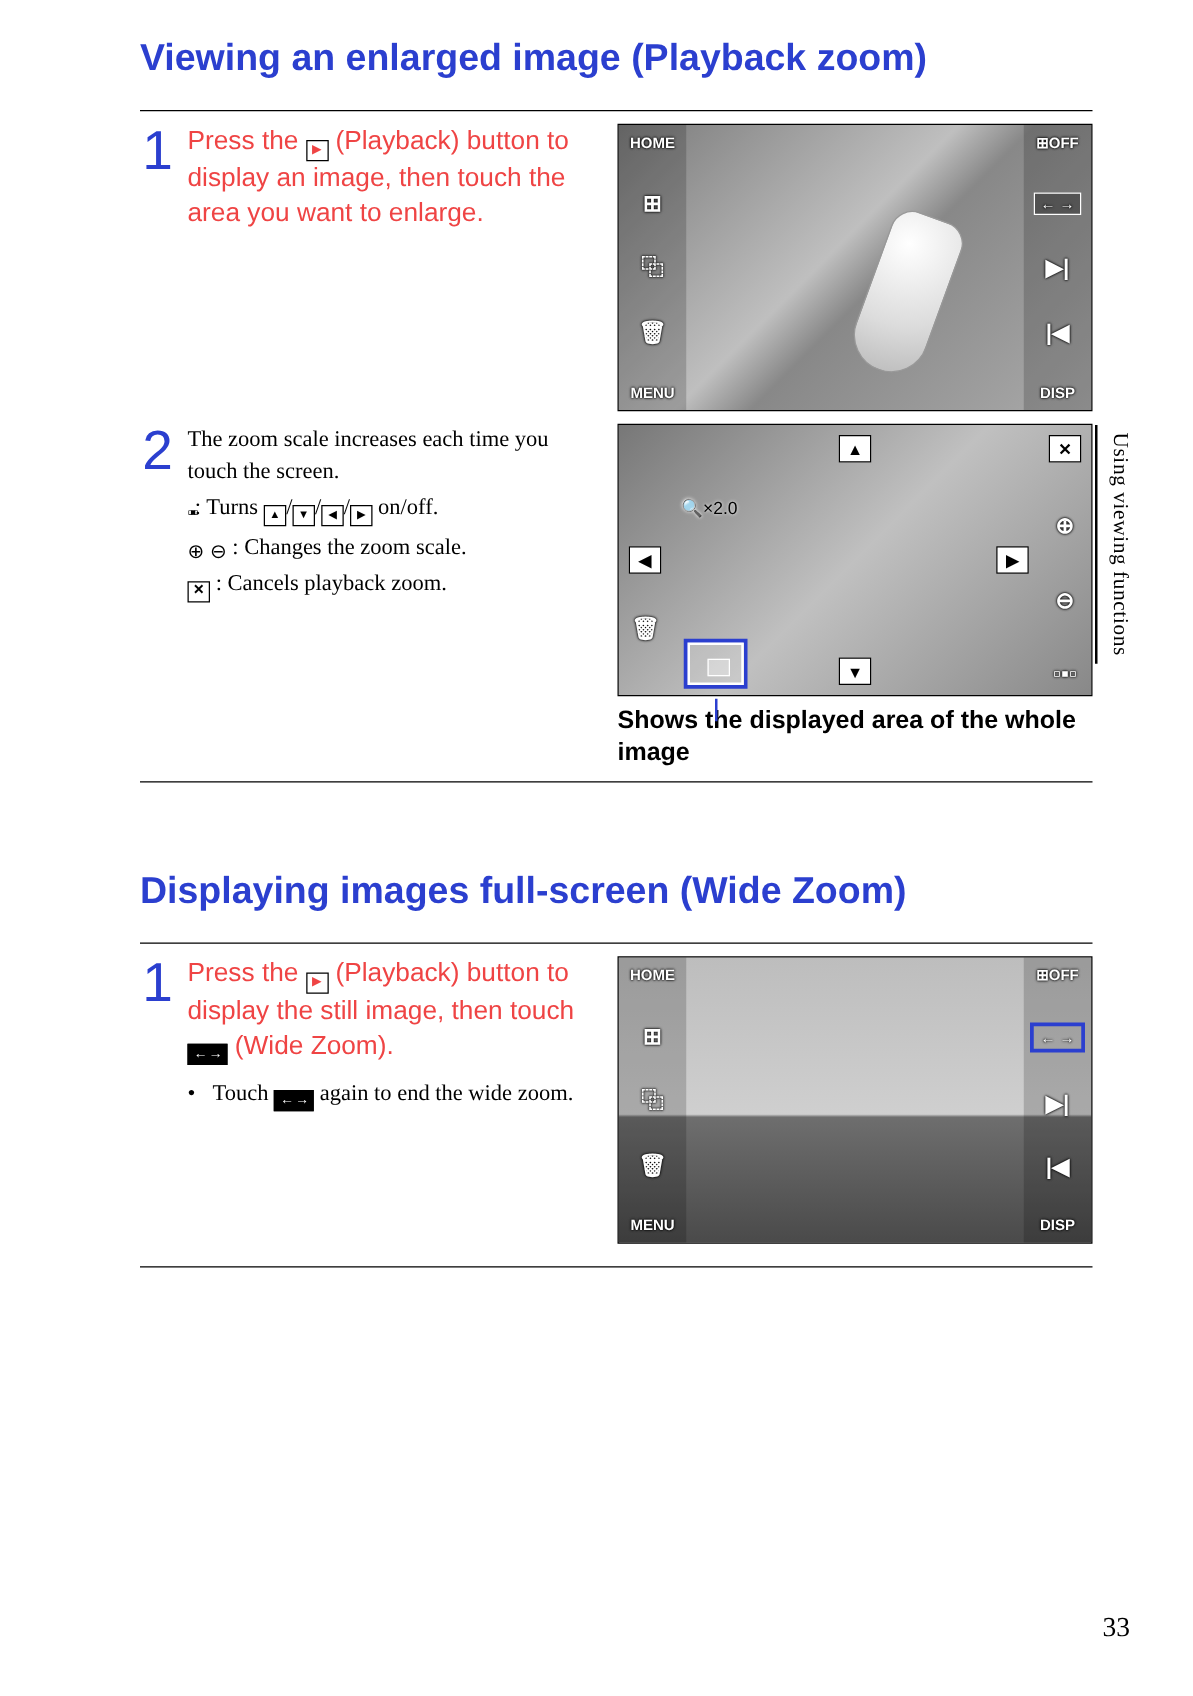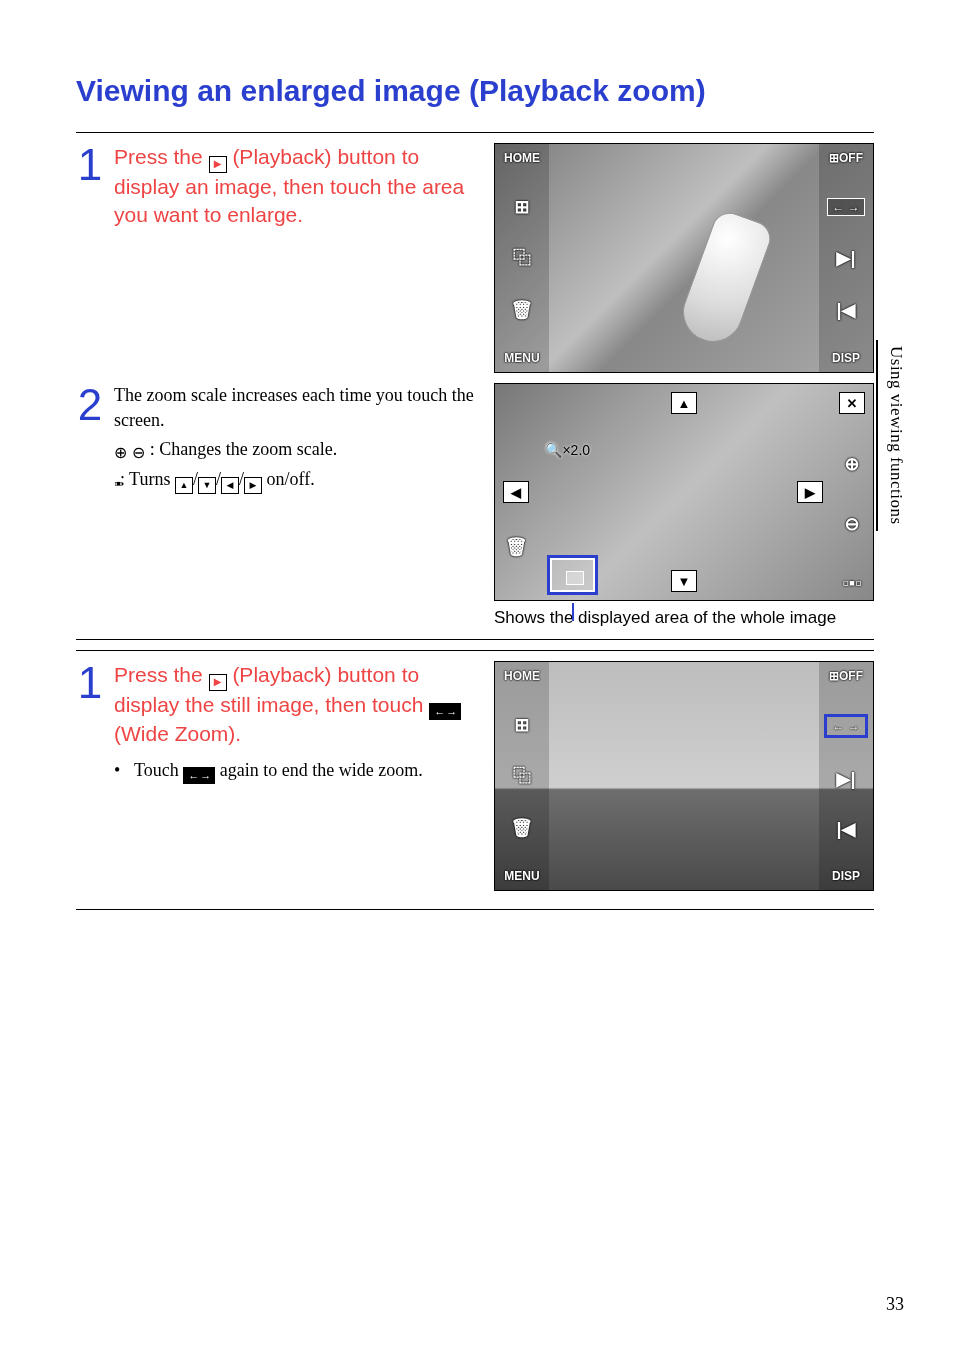--- a/index.html
+++ b/index.html
@@ -5,23 +5,22 @@
   * { box-sizing: border-box; margin: 0; padding: 0; }
   body {
     width: 954px;
     height: 1357px;
     font-family: "Times New Roman", Times, serif;
     background: #fff;
     position: relative;
     color: #000;
   }
   .page {
-    padding: 30px 80px 20px 76px;
+    padding: 30px 80px 20px 112px;
     position: relative;
-    margin-top: 44px;
   }
   h1.section-title {
     color: #2b3fcf;
     font-family: Arial, Helvetica, sans-serif;
     font-weight: bold;
     font-size: 30px;
     margin-bottom: 24px;
   }
   .rule {
     border-top: 1px solid #000;
@@ -110,22 +109,22 @@
     flex-shrink: 0;
   }
   .fig2-img {
     height: 218px;
     position: relative;
     background: linear-gradient(135deg, #777 0%, #c0c0c0 50%, #888 100%);
     border: 1px solid #000;
   }
   .fig2-caption {
     font-family: Arial, Helvetica, sans-serif;
-    font-weight: normal;
-    font-size: 17px;
+    font-weight: bold;
+    font-size: 20px;
     line-height: 1.3;
     margin-top: 6px;
   }
   .arrow-btn {
     background: #fff;
     color: #000;
     font-family: Arial, sans-serif;
     font-weight: bold;
     font-size: 13px;
     width: 26px; height: 22px;
@@ -215,21 +214,21 @@
   }
   .side-text {
     writing-mode: vertical-rl;
     font-size: 17px;
     letter-spacing: 0.5px;
   }
   .page-num {
     position: absolute;
     right: 50px;
     bottom: 42px;
-    font-size: 18px;
+    font-size: 22px;
   }
 
   .bullet-row { display: flex; gap: 6px; margin-top: 6px; }
   .bullet-row .dot { width: 14px; flex-shrink:0; }
 
   .finger{
     position:absolute;
     left:200px; top:70px;
     width:60px; height:130px;
     background: radial-gradient(circle at 30% 20%, #fff 0%, #dcdcdc 60%, #bbb 100%);
@@ -279,24 +278,27 @@
     </div>
   </div>
 
   <div class="step-row">
     <div class="step-left">
       <div class="step-num">2</div>
       <div class="step-text">
         <div class="step-body">
           <p>The zoom scale increases each time you touch the screen.</p>
           <p>
+            <span class="inline-icon toggle"></span><span>: Turns </span><span class="inline-icon up"></span>/<span class="inline-icon down"></span>/<span class="inline-icon left"></span>/<span class="inline-icon right"></span><span> on/off.</span>
+          </p>
+          <p>
             <span class="inline-icon noframe">⊕</span> <span class="inline-icon noframe">⊖</span><span> : Changes the zoom scale.</span>
           </p>
           <p>
-            <span class="inline-icon toggle"></span><span>: Turns </span><span class="inline-icon up"></span>/<span class="inline-icon down"></span>/<span class="inline-icon left"></span>/<span class="inline-icon right"></span><span> on/off.</span>
+            <span class="inline-icon x"></span><span> : Cancels playback zoom.</span>
           </p>
         </div>
       </div>
     </div>
 
     <div class="fig2">
       <div class="fig2-img">
         <div style="position:absolute;left:50%;top:8px;transform:translateX(-50%)" class="arrow-btn">
             <span>▲</span>
           </div>
@@ -319,20 +321,21 @@
         <span class="osd big" style="position:absolute;left:10px;bottom:44px;color:#fff">🗑</span>
         <div class="mini-frame"></div>
         <div class="pointer-line"></div>
       </div>
       <div class="fig2-caption">Shows the displayed area of the whole image</div>
     </div>
   </div>
 
   <div class="rule" style="margin-top:8px;"></div>
 
+  <h1 class="section-title" style="margin-top:70px">Displaying images full-screen (Wide Zoom)</h1>
   <div class="rule"></div>
 
   <div class="step-row">
     <div class="step-left">
       <div class="step-num">1</div>
       <div class="step-text">
         <div class="step-head">
           <span>Press the </span><span class="inline-icon play"></span><span> (Playback) button to display the still image, then touch </span><span class="inline-icon widezo"></span><span> (Wide Zoom).</span>
         </div>
         <div class="step-body">

